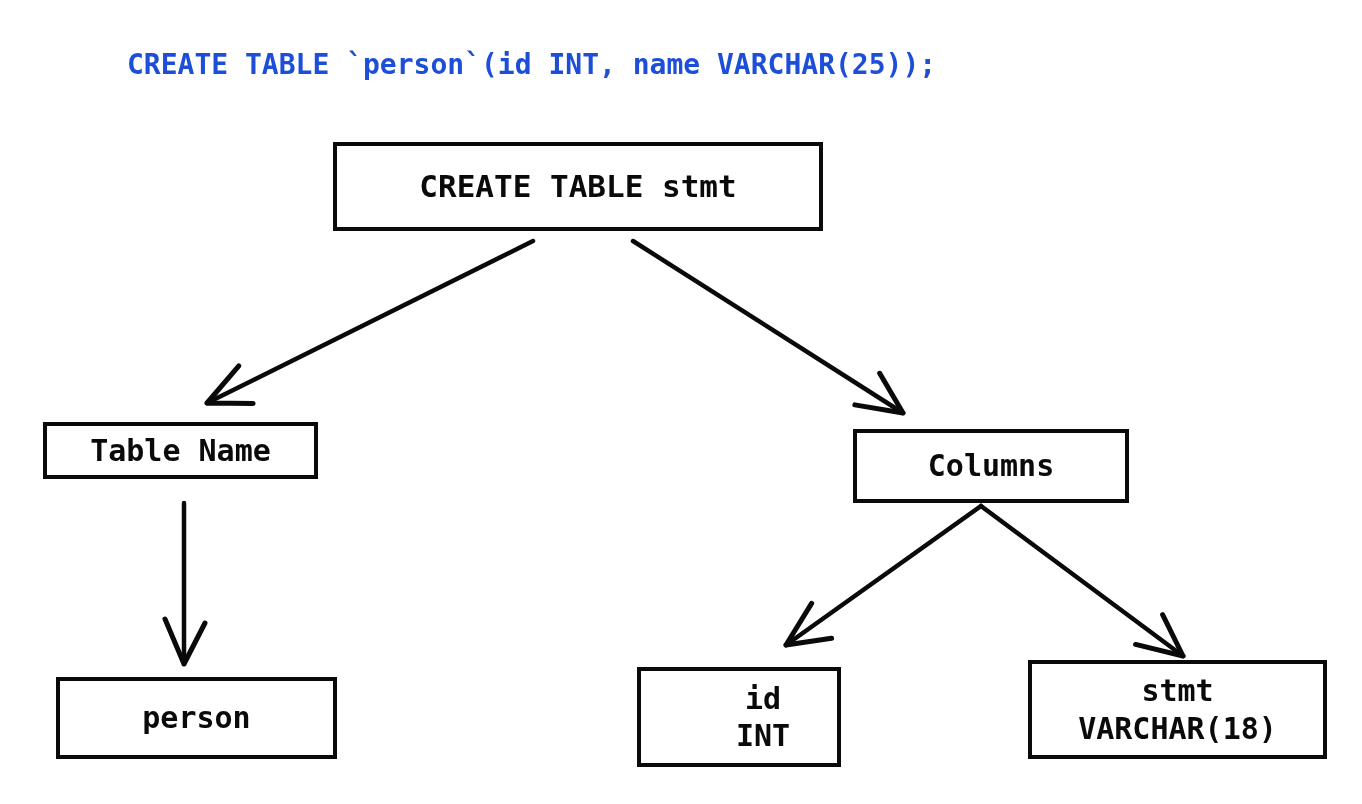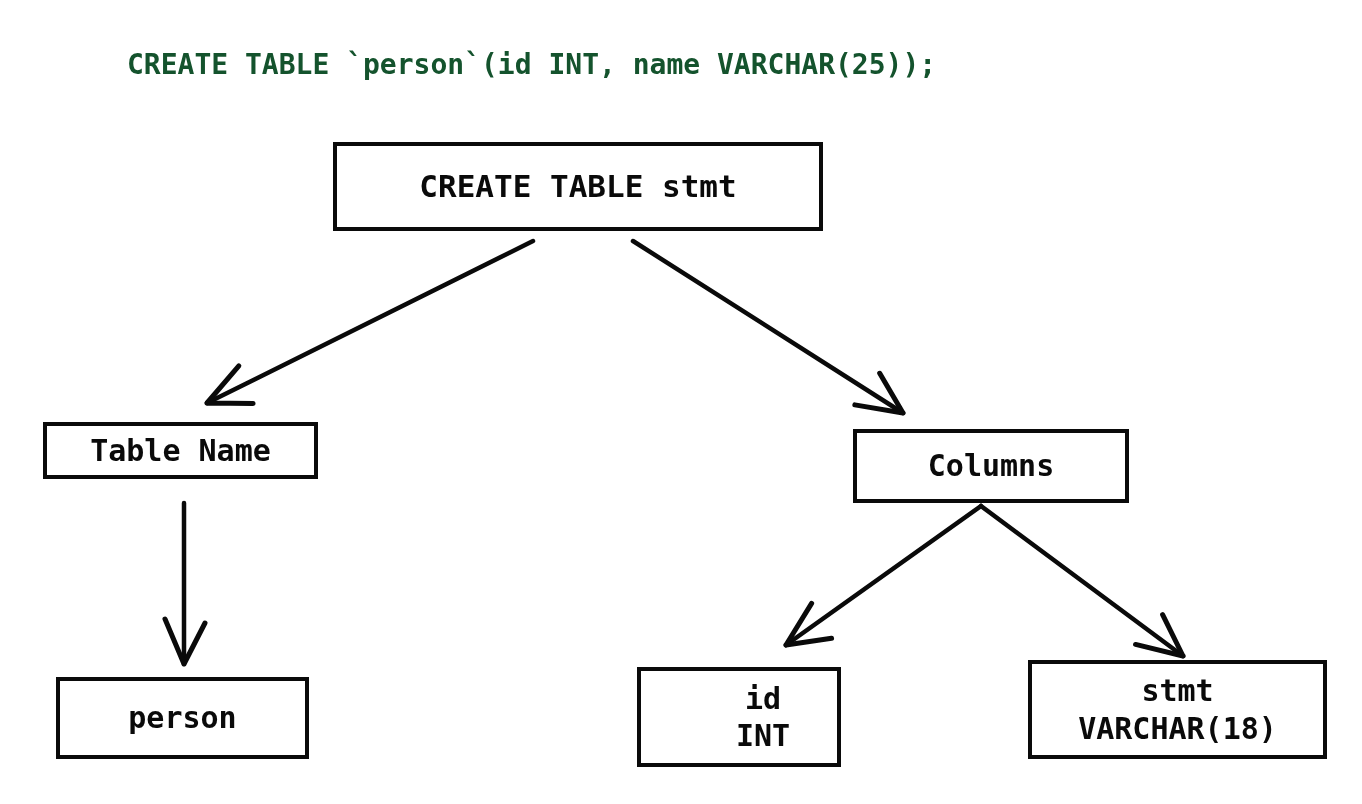--- a/index.html
+++ b/index.html
@@ -17,40 +17,40 @@
     overflow: hidden;
   }
   .sql-header {
     position: absolute;
     left: 127px;
     top: 48px;
     font-size: 28px;
     font-weight: bold;
     letter-spacing: 0px;
     white-space: pre;
-    color: #14532d;
+    color: #1d4ed8;
   }
   .node {
     position: absolute;
     box-sizing: border-box;
     border: 4px solid #0a0a0a;
     background: #ffffff;
     display: flex;
     flex-direction: column;
     align-items: center;
     justify-content: center;
     font-size: 30px;
     font-weight: bold;
     line-height: 1.25;
     text-align: center;
     white-space: pre;
   }
   .node-root        { left: 333px; top: 142px; width: 490px; height: 89px; font-size: 31px; }
   .node-table-name  { left: 43px;  top: 422px; width: 275px; height: 57px; }
-  .node-person      { left: 56px;  top: 677px; width: 253px; height: 82px; }
+  .node-person      { left: 56px;  top: 677px; width: 281px; height: 82px; }
   .node-columns     { left: 853px; top: 429px; width: 276px; height: 74px; }
   .node-id          { left: 637px; top: 667px; width: 204px; height: 100px; padding-left: 48px; }
   .node-name        { left: 1028px; top: 660px; width: 299px; height: 99px; }
   .arrow-layer {
     position: absolute;
     left: 0;
     top: 0;
     width: 1362px;
     height: 804px;
     pointer-events: none;

